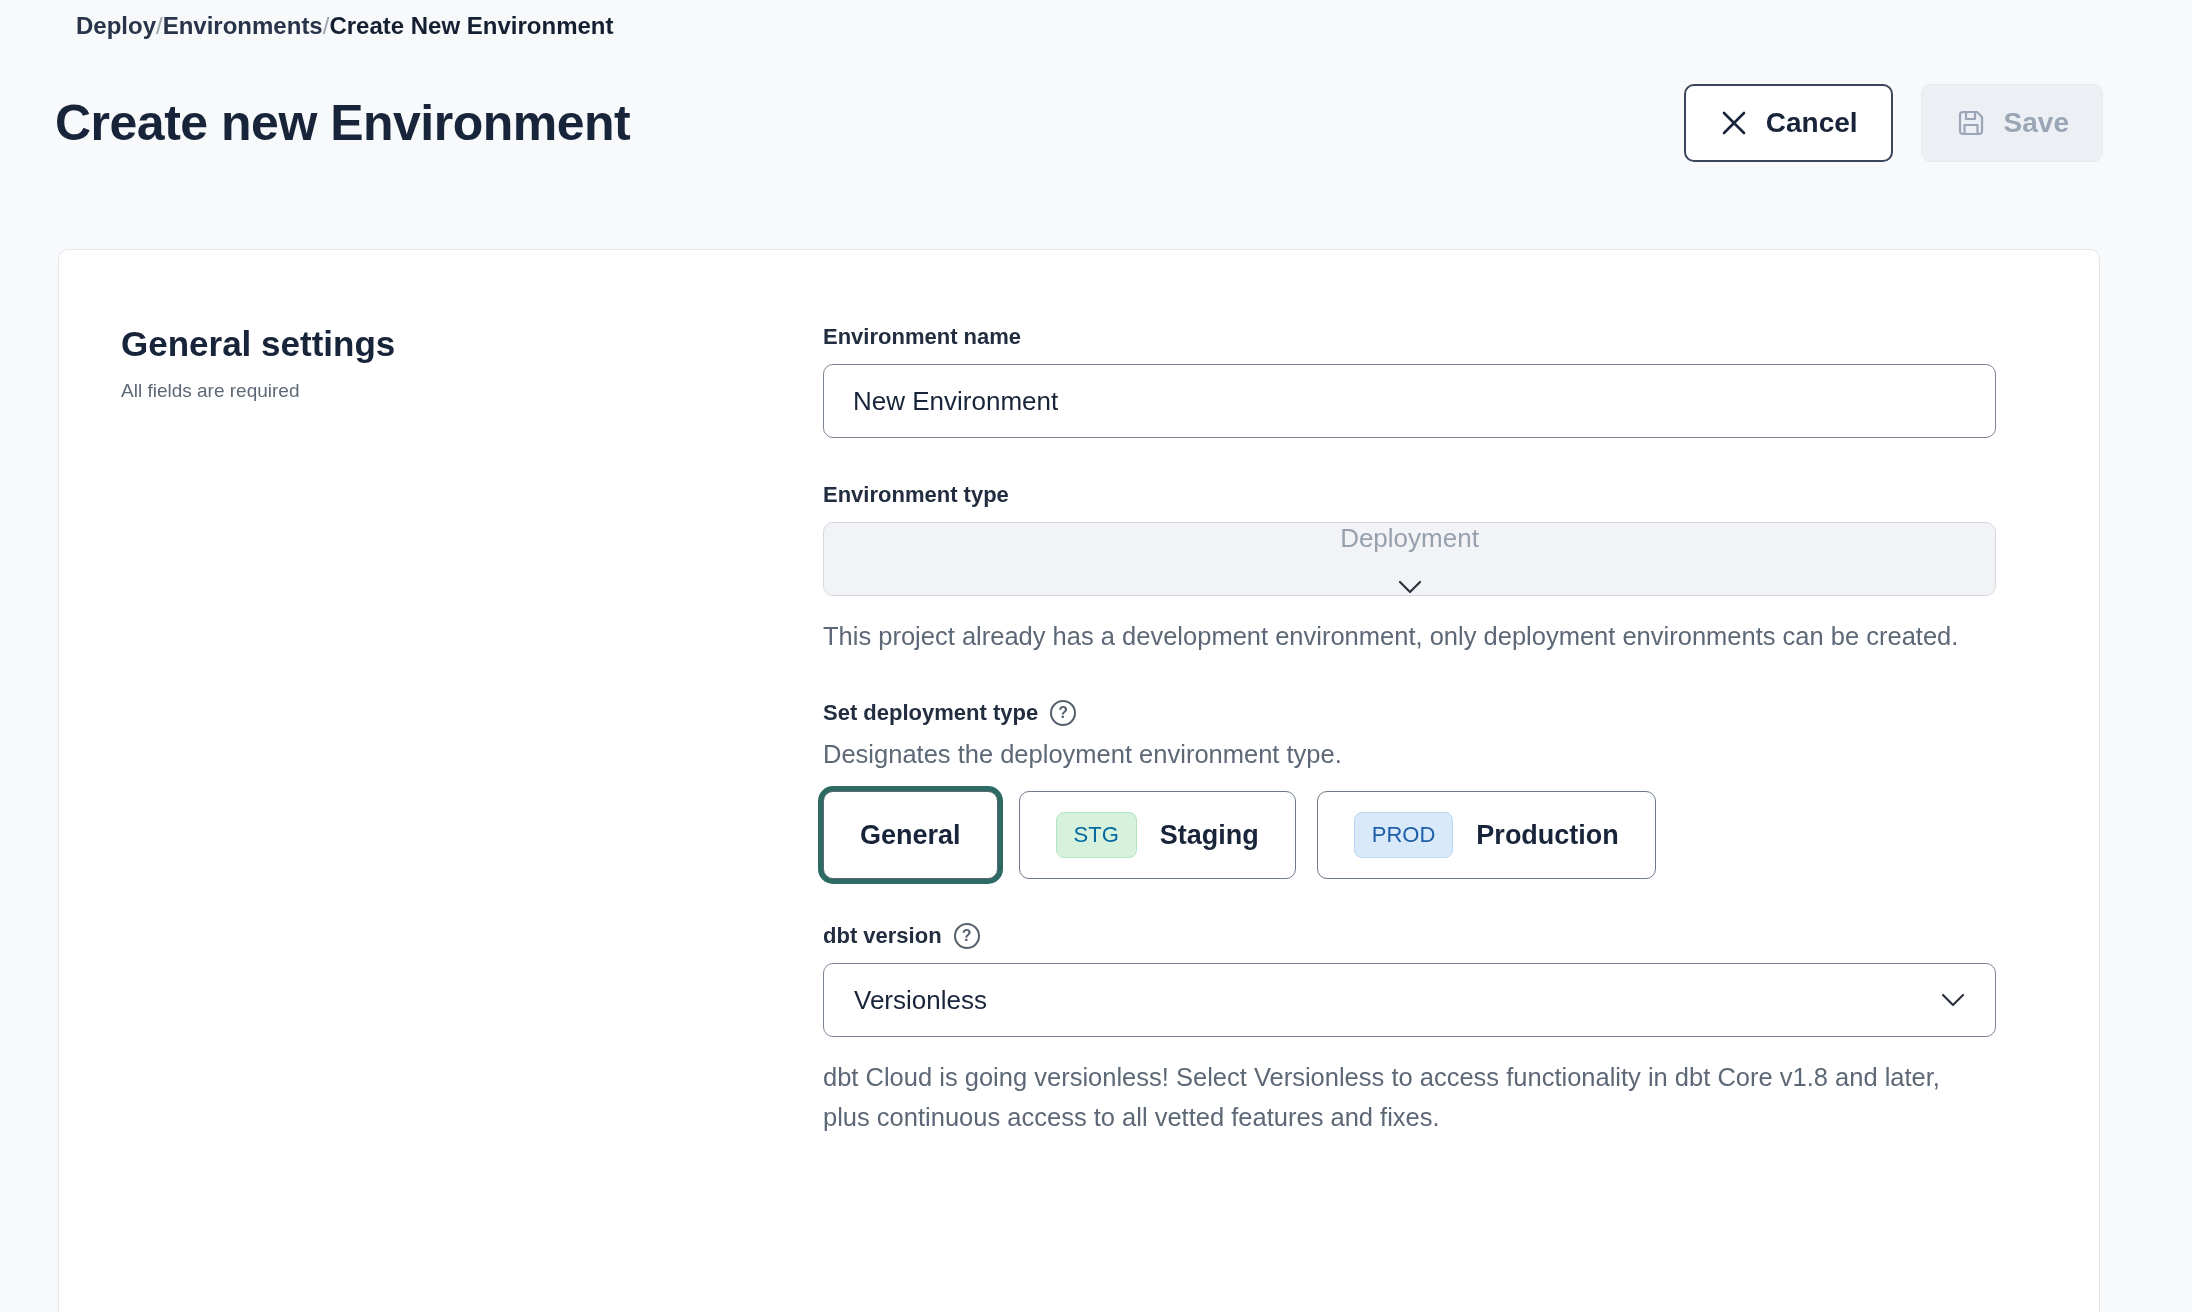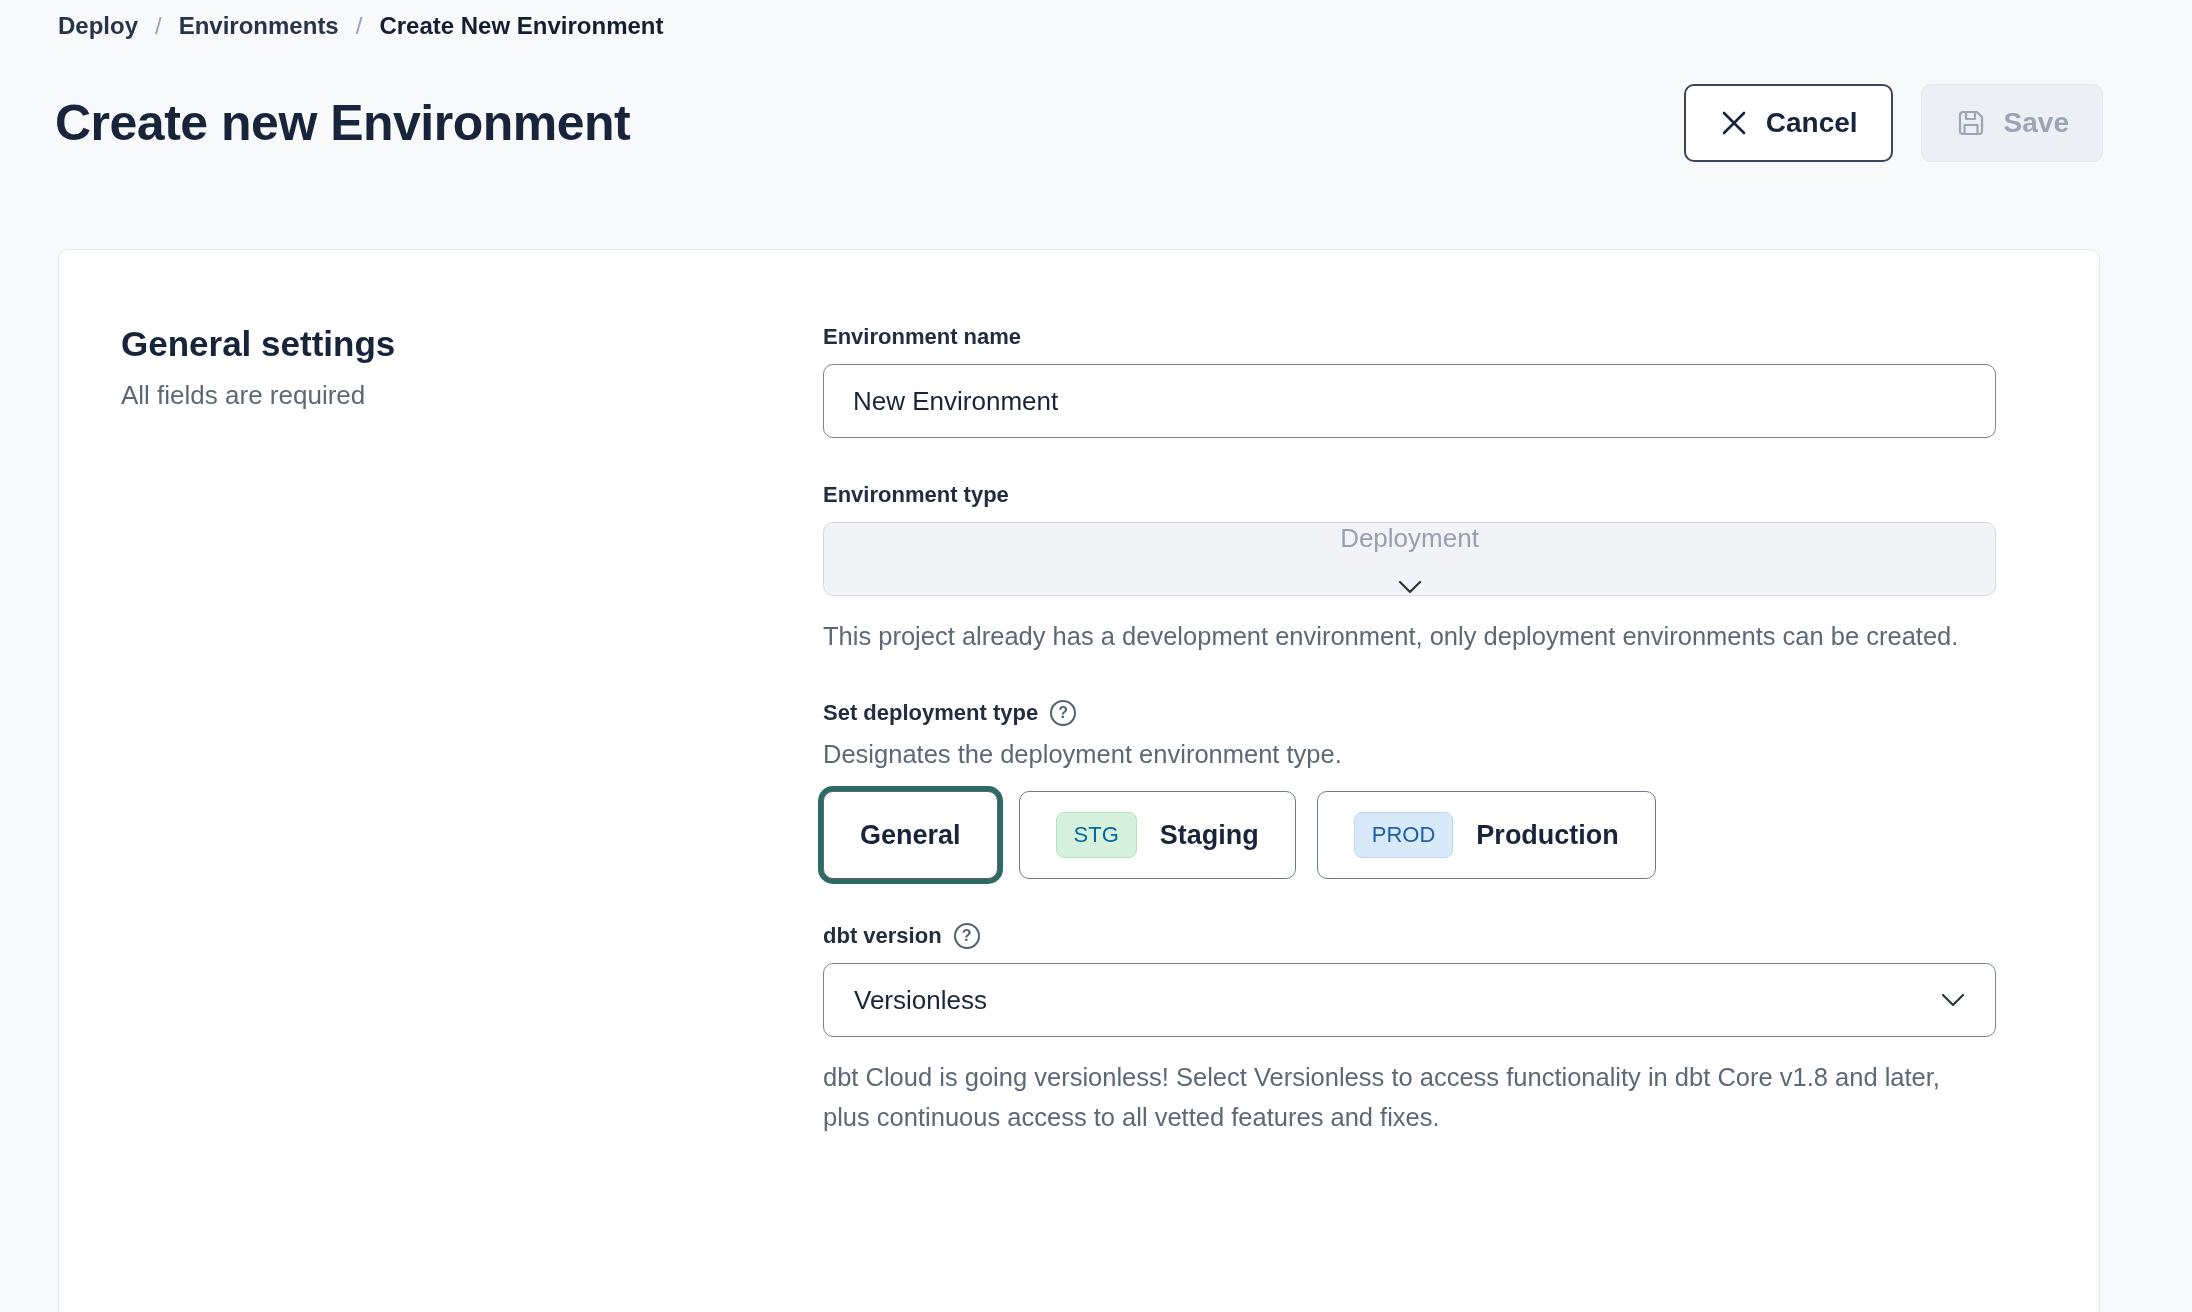--- a/index.html
+++ b/index.html
@@ -5,22 +5,22 @@
   html,body { margin:0; padding:0; }
   body {
     width:2192px; height:1312px;
     background:#f8f9fb;
     font-family:"Liberation Sans", sans-serif;
     color:#18243a;
     overflow:hidden;
   }
   
   .breadcrumb {
-    display:flex; align-items:center; gap:17px;
-    padding:12px 0 0 58px;
+    display:flex; align-items:center; 
+    padding:12px 0 0 76px;
     font-size:24px; font-weight:700;
   }
   .crumb { color:#28344a; cursor:pointer; }
   .crumb.current { color:#141f31; cursor:default; }
   .crumb-sep { color:#9aa3ae; font-weight:400; }
   
   .header-row {
     display:flex; align-items:center; justify-content:space-between;
     margin:20px 89px 0 55px;
   }
@@ -39,21 +39,21 @@
     background:#ffffff;
     border:1px solid #e3e6ea;
     border-radius:10px;
     padding:74px 62px 0 62px;
     height:1200px;
     box-sizing:border-box;
     display:flex;
   }
   .left-col { width:702px; flex-shrink:0; }
   .section-title { font-size:35px; font-weight:700; color:#18243a; margin:0; }
-  .section-subtitle { font-size:26px; color:#5d6877; margin-top:16px; }
+  .section-subtitle { font-size:19px; color:#5d6877; margin-top:16px; }
   .form-col { width:1173px; }
   
   .field + .field { margin-top:44px; }
   .field-label { font-size:22px; font-weight:700; color:#222e40; }
   .label-row { display:flex; align-items:center; gap:12px; }
   .help-icon {
     width:26px; height:26px; border:2px solid #555f6d; border-radius:50%;
     display:inline-flex; align-items:center; justify-content:center;
     font-size:16px; font-weight:700; color:#555f6d; box-sizing:border-box;
     cursor:pointer;

